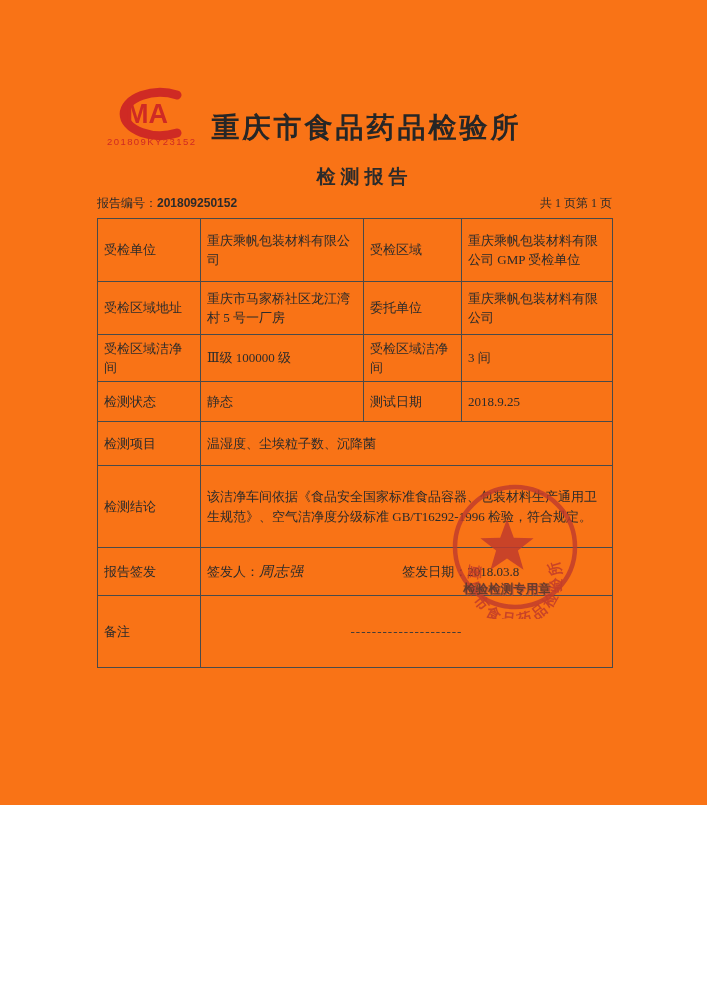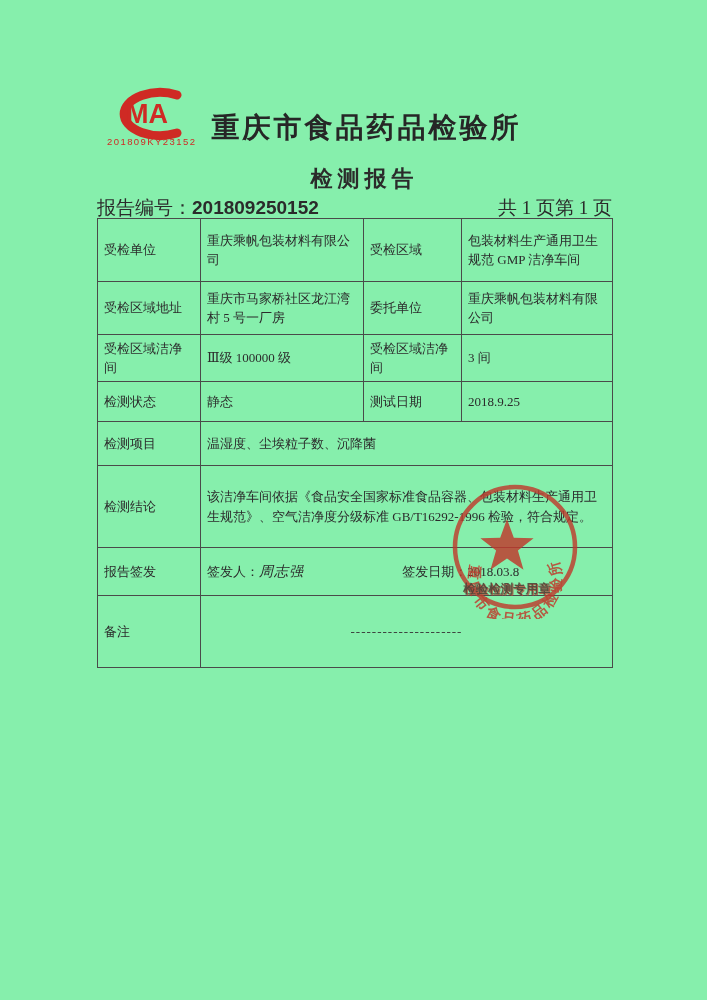--- a/index.html
+++ b/index.html
@@ -1,34 +1,34 @@
 <!DOCTYPE html>
 <html><head>
 <meta charset="utf-8">
 <style>
   html,body{margin:0;padding:0;background:#ffffff;}
   .page{
-    position:relative;width:707px;height:1000px;background:#86efac;
+    position:relative;width:707px;height:805px;background:#f97316;
     font-family:"Liberation Serif","DejaVu Serif",serif;
     color:#2e2e2e;overflow:hidden;
   }
   
   .cma-logo{position:absolute;left:103px;top:87px;width:96px;height:62px;}
   .org-title{
     position:absolute;left:0;right:0;top:109px;text-align:center;
     font-size:28px;font-weight:600;letter-spacing:3px;color:#262626;text-indent:26px;
   }
   .report-title{
     position:absolute;left:0;right:0;top:164px;text-align:center;
-    font-size:22px;font-weight:600;letter-spacing:5px;color:#2b2b2b;margin-left:22px;
+    font-size:19px;font-weight:600;letter-spacing:5px;color:#2b2b2b;margin-left:22px;
   }
   .report-no-line{
     position:absolute;left:97px;top:195px;width:515px;
     display:flex;justify-content:space-between;align-items:flex-end;
-    font-size:19px;color:#2b2b2b;
+    font-size:12px;color:#2b2b2b;
   }
   .report-no-line .num{font-weight:600;font-family:"Liberation Sans","DejaVu Sans",sans-serif;}
   
   table.report{
     position:absolute;left:97px;top:218px;width:515px;
     border-collapse:collapse;table-layout:fixed;
     font-size:13px;line-height:1.5;color:#2b2b2b;
   }
   table.report td{
     border:1px solid #4a4a4a;vertical-align:middle;
@@ -71,21 +71,21 @@
         <col style="width:163px">
         <col style="width:98px">
         <col style="width:151px">
       </colgroup>
 
     <tbody>
         <tr style="height:63px">
       <td class="lbl">受检单位</td>
       <td class="val no-r">重庆乘帆包装材料有限公司</td>
       <td class="lbl no-l">受检区域</td>
-      <td class="val">包装材料生产通用卫生规范 GMP 洁净车间</td>
+      <td class="val">重庆乘帆包装材料有限公司 GMP 受检单位</td>
     </tr>
 
     <tr style="height:53px">
       <td class="lbl">受检区域地址</td>
       <td class="val no-r">重庆市马家桥社区龙江湾村 5 号一厂房</td>
       <td class="lbl no-l">委托单位</td>
       <td class="val">重庆乘帆包装材料有限公司</td>
     </tr>
 
     <tr style="height:47px">

